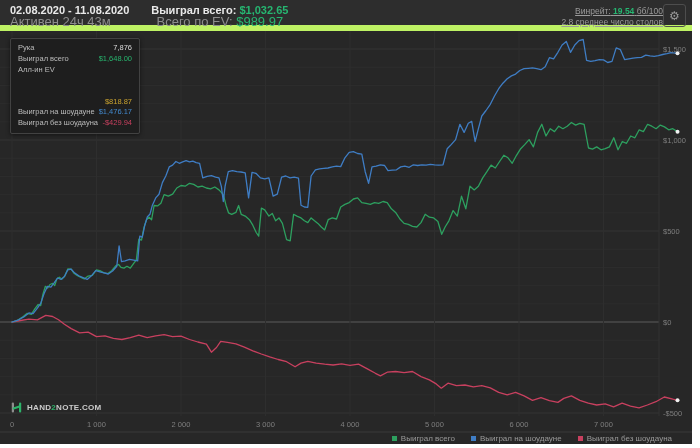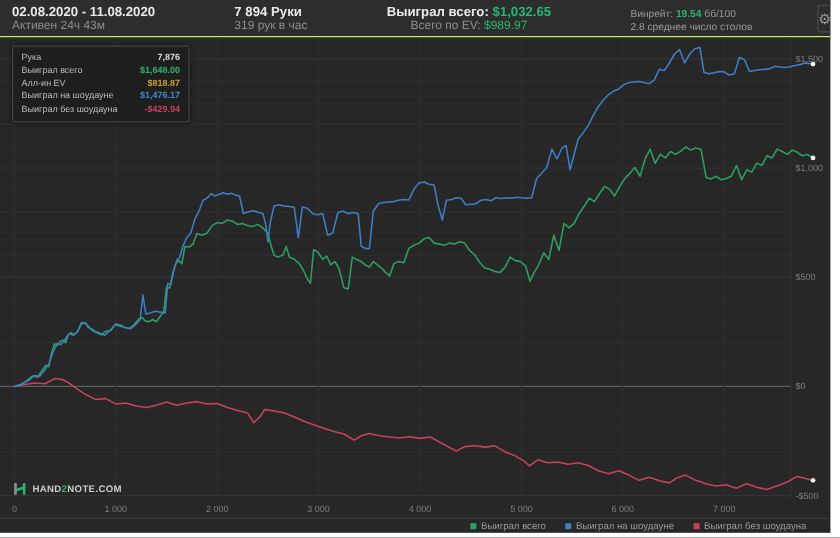--- a/index.html
+++ b/index.html
@@ -4,39 +4,39 @@
 <style>
   html,body{margin:0;padding:0;}
   body{
     width:700px;height:448px;position:relative;background:#ffffff;
     font-family:"Liberation Sans","DejaVu Sans",sans-serif;
   }
   .app{position:absolute;left:0;top:0;width:692px;height:444px;background:#272727;overflow:hidden;}
 
   
   .topbar{position:absolute;left:0;top:0;right:0;height:31px;background:#2d2d2d;
-    border-bottom:1px solid #bef264;display:flex;align-items:flex-start;
-    padding:4px 6px 0 10px;box-sizing:border-box;gap:44px;}
+    border-bottom:6px solid #bef264;display:flex;align-items:flex-start;
+    padding:4px 6px 0 10px;box-sizing:border-box;}
   .tb-group{margin-right:22px;white-space:nowrap;}
   .tb-main{font-size:11px;font-weight:bold;color:#e9e9e9;line-height:13px;}
-  .tb-sub{font-size:10px;color:#8d8d8d;line-height:10px;}
+  .tb-sub{font-size:13px;color:#8d8d8d;line-height:10px;}
   .tb-group.align-r{text-align:center;}
   .green{color:#26b671;}
-  .tb-right{margin-left:auto;font-size:8.5px;color:#9a9a9a;
-    line-height:11px;margin-right:10px;padding-top:2px;white-space:nowrap;}
+  .tb-right{margin-left:auto;text-align:right;font-size:8.5px;color:#9a9a9a;
+    line-height:11px;padding-top:2px;white-space:nowrap;text-decoration:underline;}
   .gear-btn{width:21px;height:21px;border:1px solid #4d4d4d;border-radius:3px;
     display:flex;align-items:center;justify-content:center;cursor:pointer;background:transparent;}
   .gear-btn span{color:#9a9a9a;font-size:12px;font-family:"DejaVu Sans",sans-serif;line-height:1;}
 
   
-  .hover-panel{position:absolute;left:10px;top:38px;width:148px;background:rgba(30,30,30,0.97);
+  .hover-panel{position:absolute;left:10px;top:38px;width:130px;background:rgba(30,30,30,0.97);
     border:1px solid #424242;border-radius:2px;padding:4px 7px;box-sizing:border-box;z-index:5;
     box-shadow:0 1px 4px rgba(0,0,0,0.5);}
   .hp-row{display:flex;justify-content:space-between;font-size:7.5px;line-height:10.8px;color:#bcbcbc;}
-  .hp-val{font-weight:bold;}
+  .hp-val{font-weight:normal;}
 
   
   .chart-svg{position:absolute;left:0;top:31px;}
 
   
   .watermark{position:absolute;left:10px;top:401px;display:flex;align-items:center;gap:4px;z-index:4;}
   .wm-text{font-size:8px;font-weight:bold;color:#cccccc;letter-spacing:0.3px;}
 
   
   .legend{position:absolute;left:0;right:0;top:433px;height:11px;display:flex;
@@ -46,24 +46,20 @@
 </style>
 </head>
 <body>
 
 <div class="app">
 
   <div class="topbar">
     <div class="tb-group">
       <div class="tb-main">02.08.2020 - 11.08.2020</div>
       <div class="tb-sub">Активен 24ч 43м</div>
-    </div>
-    <div class="tb-group">
-      <div class="tb-main">7 894 Руки</div>
-      <div class="tb-sub">319 рук в час</div>
     </div>
     <div class="tb-group align-r">
       <div class="tb-main">
         <span>Выиграл всего:</span>
         <span class="green">$1,032.65</span>
       </div>
       <div class="tb-sub">
         <span>Всего по EV:</span>
         <span class="green">$989.97</span>
       </div>
@@ -85,21 +81,21 @@
       <div class="hp-row">
         <span>Рука</span>
         <span class="hp-val" style="color: rgb(220, 220, 220);">7,876</span>
       </div>
       <div class="hp-row">
         <span>Выиграл всего</span>
         <span class="hp-val" style="color: rgb(39, 181, 110);">$1,648.00</span>
       </div>
       <div class="hp-row">
         <span>Алл-ин EV</span>
-        <span class="hp-val" style="color: rgb(201, 162, 47);">$818.87</span>
+        <span class="hp-val" style="color: rgb(201, 162, 47); margin-top: 32px;">$818.87</span>
       </div>
       <div class="hp-row">
         <span>Выиграл на шоудауне</span>
         <span class="hp-val" style="color: rgb(66, 136, 204);">$1,476.17</span>
       </div>
       <div class="hp-row">
         <span>Выиграл без шоудауна</span>
         <span class="hp-val" style="color: rgb(200, 64, 95);">-$429.94</span>
       </div>
     </div>

